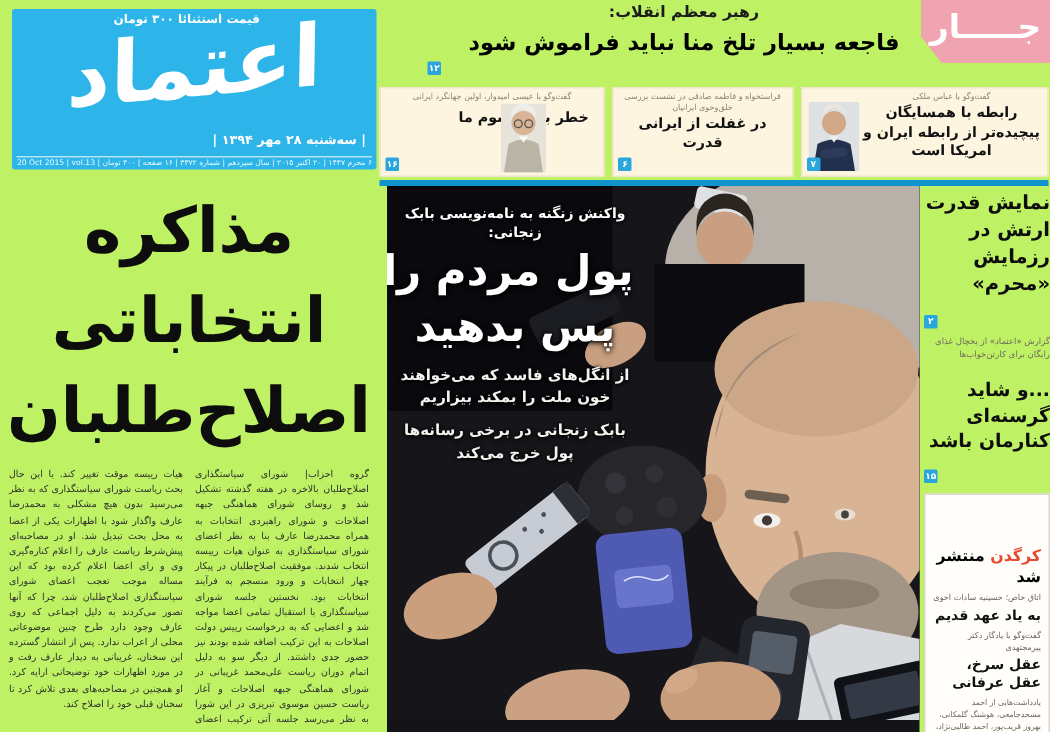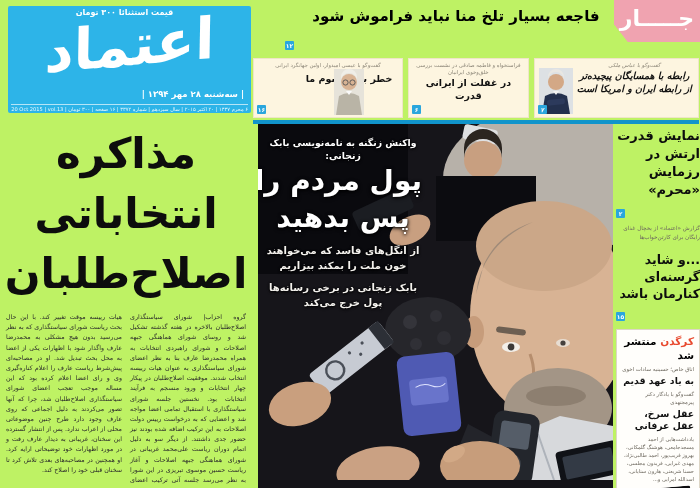--- a/index.html
+++ b/index.html
@@ -30,21 +30,21 @@
   .lead{position:absolute;left:295px;top:2px;width:322px;height:54px;text-align:center;}
   .lead-kicker{font-size:10.5px;font-weight:bold;color:#1c1c1c;}
   .lead-headline{font-size:15px;font-weight:bold;color:#000;line-height:26px;margin-top:1px;}
   .badge{display:inline-block;background:#2aa6dd;color:#fff;font-size:6px;font-weight:bold;
     width:9px;height:9px;line-height:9px;text-align:center;border-radius:1px;}
   .lead-badge{position:absolute;left:-10px;bottom:6px;}
 
   
   .teasers{position:absolute;left:253px;top:58px;width:446px;height:60px;display:flex;gap:5px;}
   .teaser{position:relative;background:#fdf5e0;border:1px solid #efe5c8;box-sizing:border-box;height:60px;}
-  .t1{width:173px;font-style:italic;} .t2{width:126px;} .t3{width:157px;}
+  .t1{width:173px;} .t2{width:126px;} .t3{width:157px;}
   .tz-kicker{font-size:5.4px;color:#8b8577;text-align:center;padding:3px 4px 0;line-height:7px;}
   .tz-title{font-size:9.5px;font-weight:bold;color:#111;text-align:center;line-height:12.5px;padding:1px 4px;}
   .t1 .tz-kicker,.t1 .tz-title{margin-left:36px;}
   .t3 .tz-title{width:98px;margin-top:3px;}
   .t-portrait{position:absolute;bottom:3px;}
   .t1 .t-portrait{left:4px;}
   .t3 .t-portrait{right:38px;bottom:2px;}
   .tz-badge{position:absolute;left:3px;bottom:3px;}
 
   .rule{position:absolute;left:253px;top:120px;width:446px;height:4px;background:#1194cb;}
@@ -65,21 +65,21 @@
   .ph-deck{margin-top:7px;font-size:10px;font-weight:bold;color:#f4f2ee;line-height:15px;text-shadow:0 1px 3px #000,0 0 2px #000;}
   .ph-badge{position:absolute;left:4px;bottom:18px;}
 
   
   .sidebar{position:absolute;left:616px;top:127px;width:84px;}
   .sb-title{font-size:13px;font-weight:bold;color:#0d0d0d;text-align:right;line-height:18px;}
   .sb-badge-row{margin:2px 0 4px;text-align:left;}
   .sb-kicker{font-size:5.7px;color:#6d685e;text-align:right;line-height:8.5px;margin-top:3px;}
   .sb-title2{font-size:12.5px;font-weight:bold;color:#0d0d0d;text-align:right;line-height:17px;margin-top:10px;}
   .sb-box{margin-top:6px;border:1px solid #ddd6c6;background:#fffefb;padding:4px 5px 5px;box-sizing:border-box;}
-  .sbx-title{font-size:10.5px;font-weight:bold;text-align:right;line-height:14px;}
+  .sbx-title{font-size:10.5px;font-weight:bold;text-align:right;line-height:14px;margin-top:30px;}
   .sbx-red{color:#e8492e;}
   .sbx-small{font-size:5.4px;color:#6d685e;text-align:right;line-height:8px;margin-top:3px;}
   .sbx-bold{font-size:9.3px;font-weight:bold;color:#111;text-align:right;line-height:12px;margin-top:2px;}
   .sbx-authors{font-size:5.2px;color:#6d685e;text-align:right;line-height:8px;margin-top:3px;}
   .poster{margin:5px auto 0;width:64px;height:88px;transform:rotate(-5deg);}
 </style>
 </head>
 <body>
 
 <div class="page">
@@ -89,20 +89,21 @@
     <div class="mh-logo">اعتماد</div>
     <div class="mh-date">| سه‌شنبه ۲۸ مهر ۱۳۹۴ |</div>
     <div class="mh-info">۶ محرم ۱۴۳۷ | ۲۰ اکتبر ۲۰۱۵ | سال سیزدهم | شماره ۳۳۷۲ | ۱۶ صفحه | ۳۰۰ تومان | ETEMAD | Tue | 20 Oct 2015 | vol.13</div>
   </div>
 
   <div class="ad">
     <span>جـــــار</span>
   </div>
 
   <div class="lead">
+    <div class="lead-kicker">رهبر معظم انقلاب:</div>
     <div class="lead-headline">فاجعه بسیار تلخ منا نباید فراموش شود</div>
     <span class="badge lead-badge">۱۲</span>
   </div>
 
   <div class="teasers">
     <div class="teaser t1">
       <svg class="t-portrait" width="34" height="46" viewBox="0 0 34 46">
         <rect width="34" height="46" fill="#dde1e4"></rect>
         <circle cx="17" cy="14" r="8" fill="#d3a886"></circle>
         <path d="M9,12 A8,8 0 0 1 25,12 L25,9 A8,8 0 0 0 9,9 Z" fill="#e9e7e2"></path>

